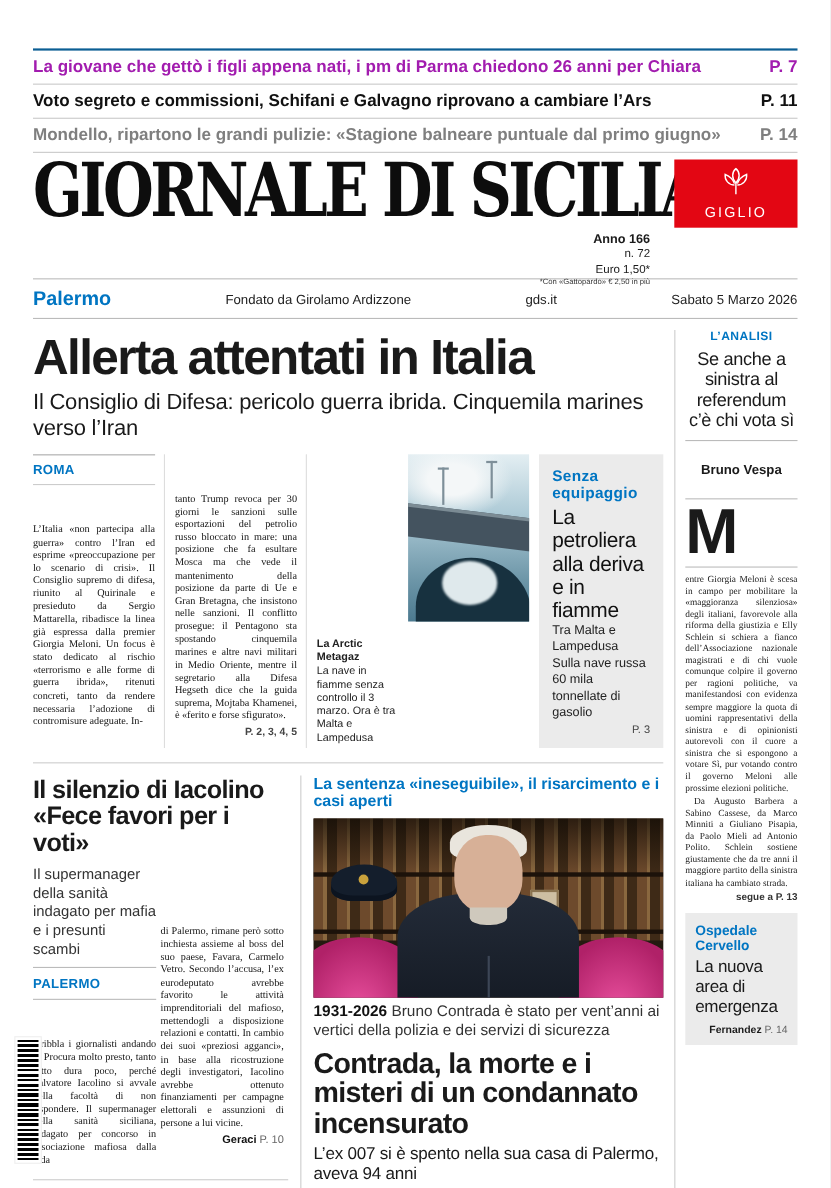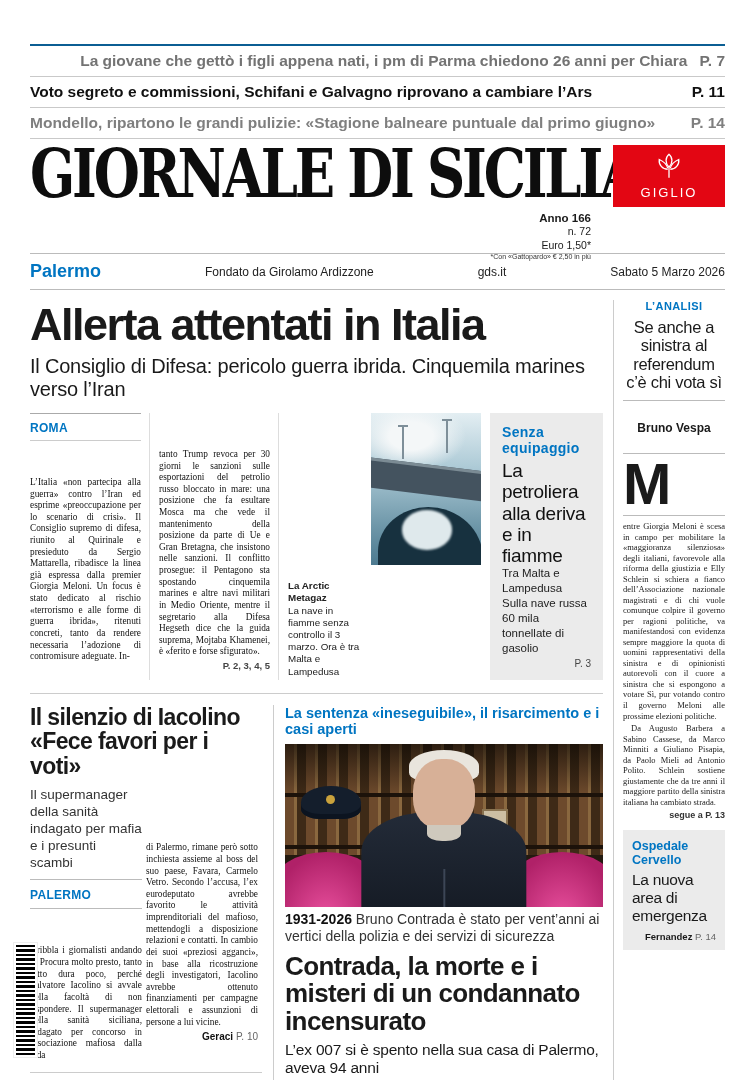--- a/index.html
+++ b/index.html
@@ -6,21 +6,21 @@
   html,body { background:#e8e8e8; }
   .page { position:relative; width:755px; height:1080px; background:#fff; margin:0 auto;
           font-family:"Liberation Sans", sans-serif; color:#1a1a1a; overflow:hidden; }
   .content { padding:44px 30px 0 30px; }
 
   
   .teasers { border-top:2px solid #0b5e93; border-bottom:1px solid #c9c9c9; }
   .teaser { display:flex; justify-content:space-between; align-items:baseline;
             padding:6px 0; border-top:1px solid #c9c9c9; font-weight:bold; font-size:15.5px; }
   .teaser:first-child { border-top:none; }
-  .teaser.blue { color:#737373;justify-content:flex-end; }
+  .teaser.blue { color:#a21caf; }
   .teaser.black { color:#111; }
   .teaser.gray { color:#7f7f7f; }
   .teaser .pg { font-weight:bold; margin-left:12px; white-space:nowrap; }
 
   
   .masthead { position:relative; height:114px; }
   .mast-title { position:absolute; left:0; bottom:40px; font-family:"DejaVu Serif", serif;
                 font-weight:bold; font-size:50px; letter-spacing:-3px; white-space:nowrap;
                 transform:scale(1.06,1.35); transform-origin:left bottom; color:#0d0d0d; }
   .logo-box { position:absolute; right:0; top:6px; width:112px; height:62px; background:#e30613;

